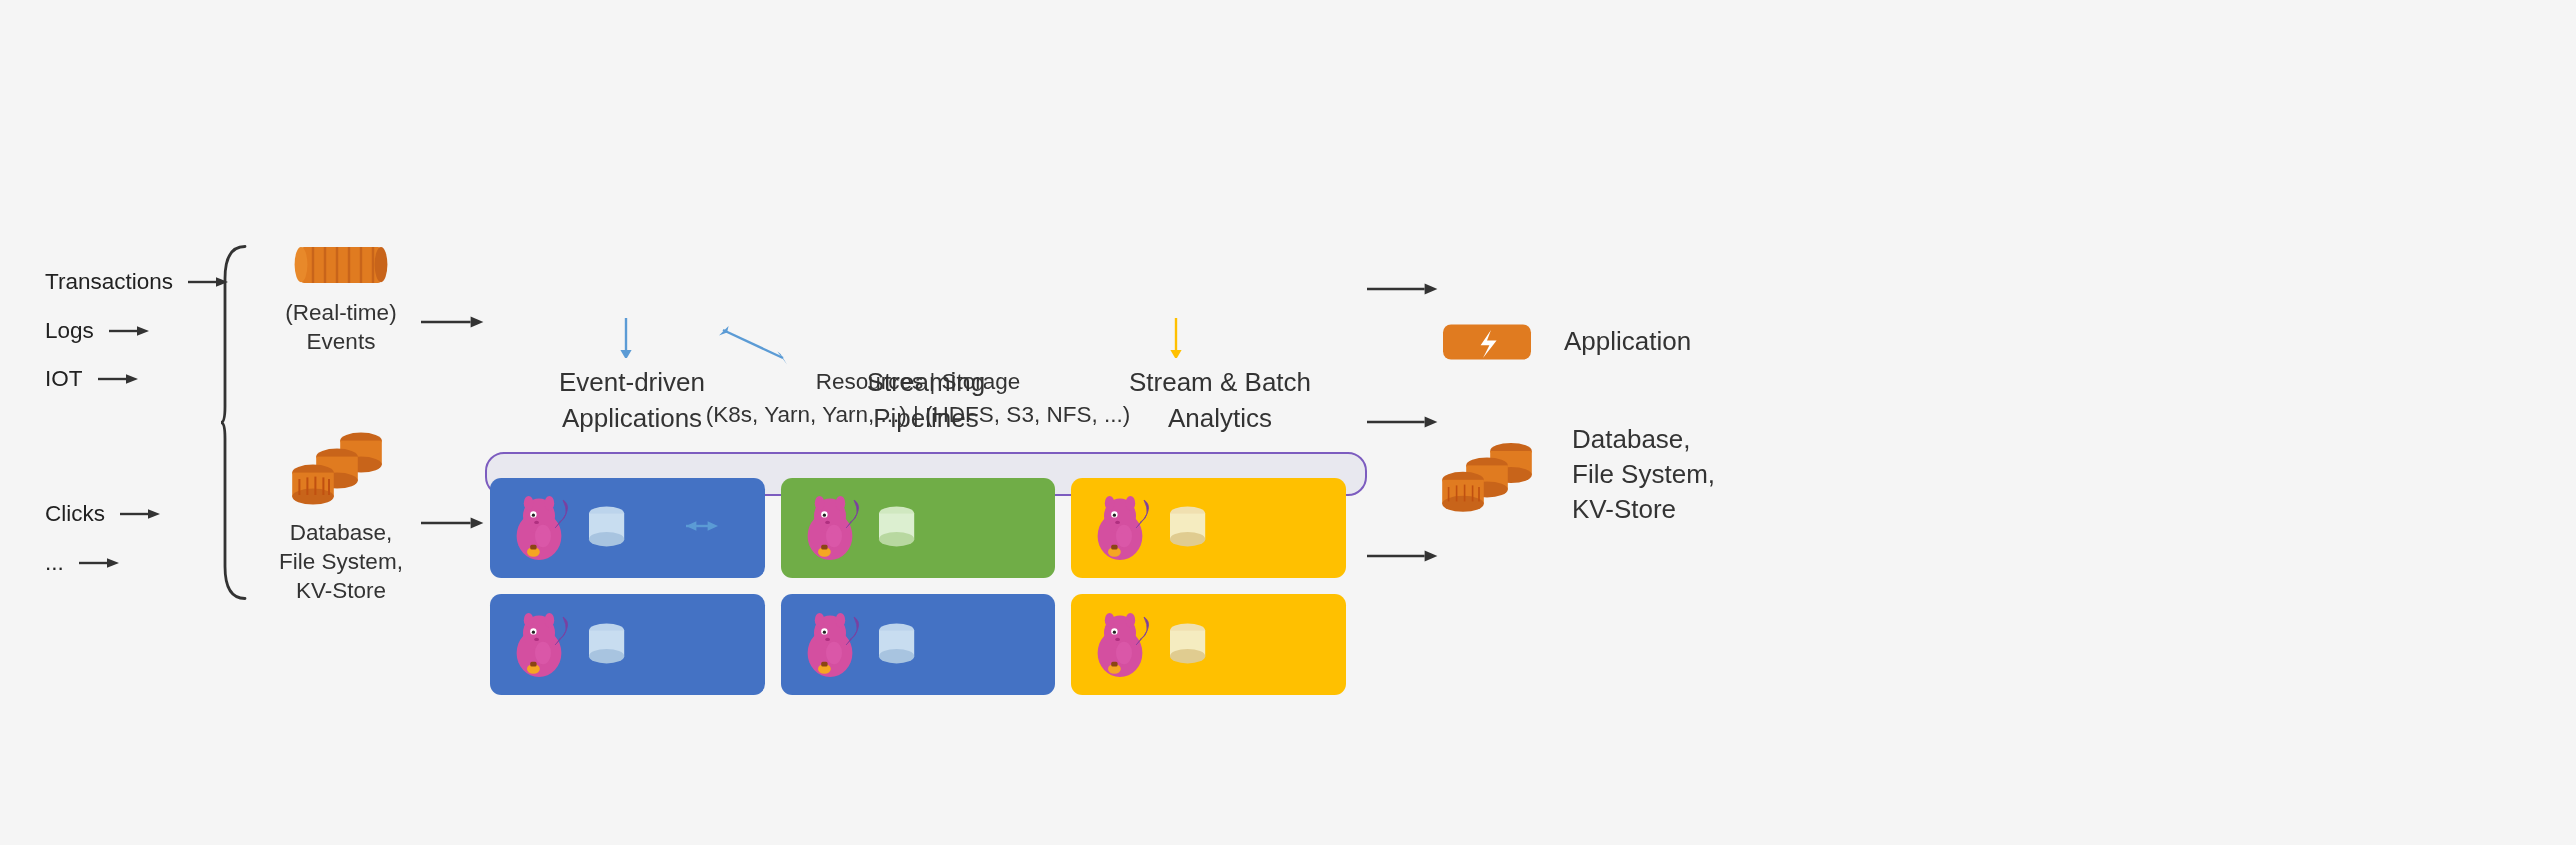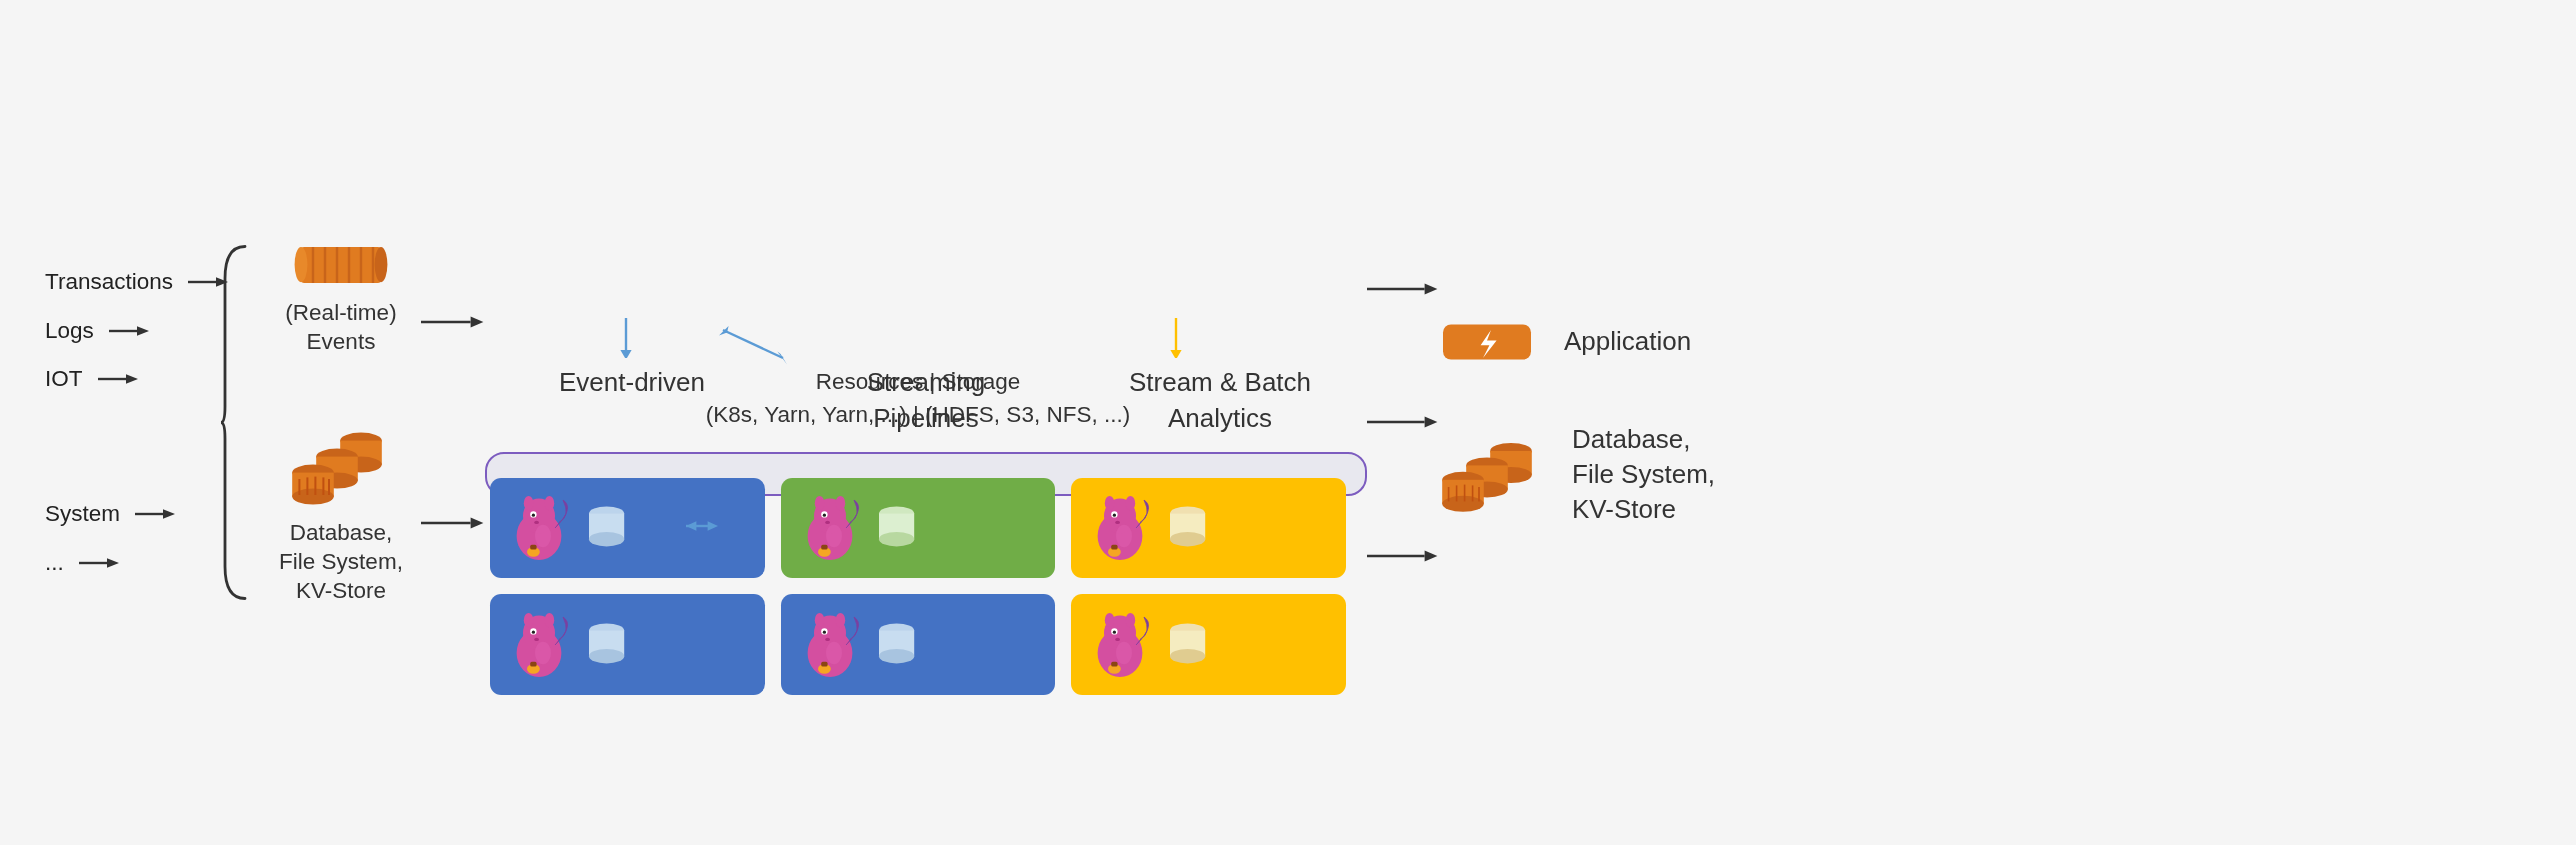--- a/index.html
+++ b/index.html
@@ -193,21 +193,21 @@
     </div>
     <div class="input-row">
       <span>IOT</span>
       <svg width="40" height="16" viewBox="0 0 50 20">
           <line x1="0" y1="10" x2="35" y2="10" stroke="#333" stroke-width="3"></line>
           <polygon points="35,4 50,10 35,16" fill="#333"></polygon>
         </svg>
     </div>
     <div style="height:64px"></div>
     <div class="input-row">
-      <span>System</span>
+      <span>Clicks</span>
       <svg width="40" height="16" viewBox="0 0 50 20">
           <line x1="0" y1="10" x2="35" y2="10" stroke="#333" stroke-width="3"></line>
           <polygon points="35,4 50,10 35,16" fill="#333"></polygon>
         </svg>
     </div>
     <div class="input-row">
       <span>...</span>
       <svg width="40" height="16" viewBox="0 0 50 20">
           <line x1="0" y1="10" x2="35" y2="10" stroke="#333" stroke-width="3"></line>
           <polygon points="35,4 50,10 35,16" fill="#333"></polygon>
@@ -285,20 +285,21 @@
       <line x1="0" y1="15" x2="62" y2="15" stroke="#333" stroke-width="3"></line>
       <polygon points="62,8 78,15 62,22" fill="#333"></polygon>
     </svg>
   </div>
 
   <div class="main-section">
 
     <div class="column-headers">
       <div class="col-header">
         <div>Event-driven</div>
+        <div>Applications</div>
       </div>
       <div class="col-header">
         <div>Streaming</div>
         <div>Pipelines</div>
       </div>
       <div class="col-header">
         <div style="white-space:pre-line;">Stream &amp; Batch
 Analytics</div>
       </div>
     </div>

